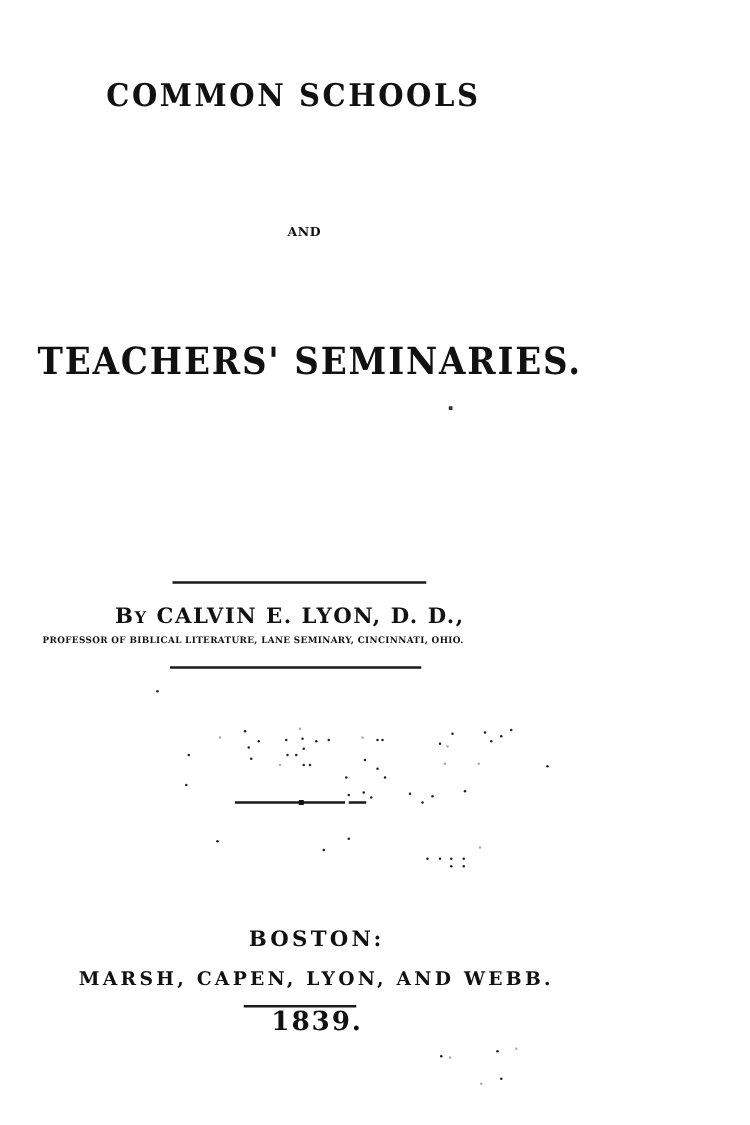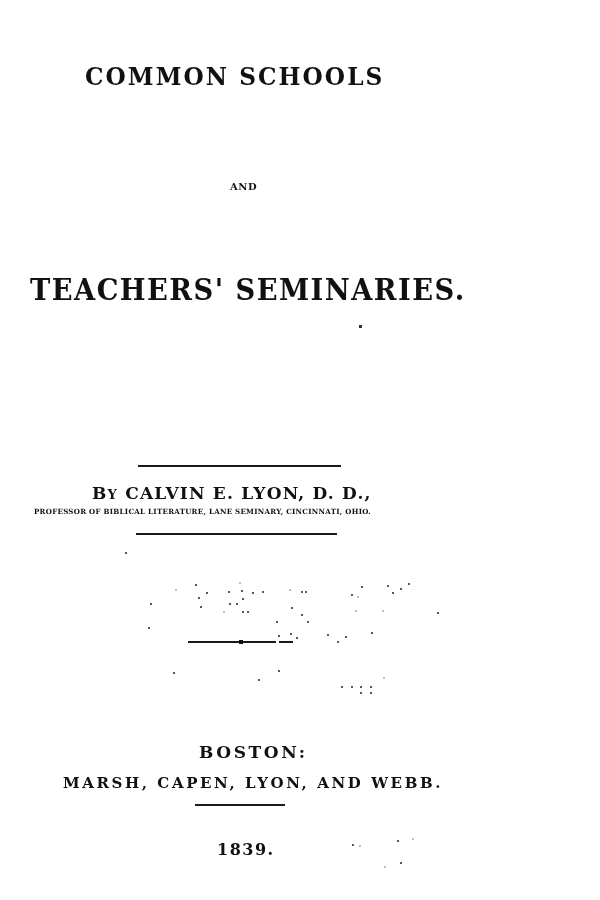--- a/index.html
+++ b/index.html
@@ -78,22 +78,22 @@
       font-weight: bold;
       letter-spacing: 2.6px;
     }
     .pub-name {
       left: 63px; top: 774px;
       font-size: 15px;
       font-weight: bold;
       letter-spacing: 2.6px;
     }
     .pub-year {
-      left: 217px; top: 840px;
-      font-size: 16px;
+      left: 217px; top: 804px;
+      font-size: 21px;
       font-weight: bold;
       letter-spacing: 1.5px;
     }
   </style>
 </head>
 <body>
 
 <div>
 
   <div class="abs title-line1">COMMON SCHOOLS</div>

